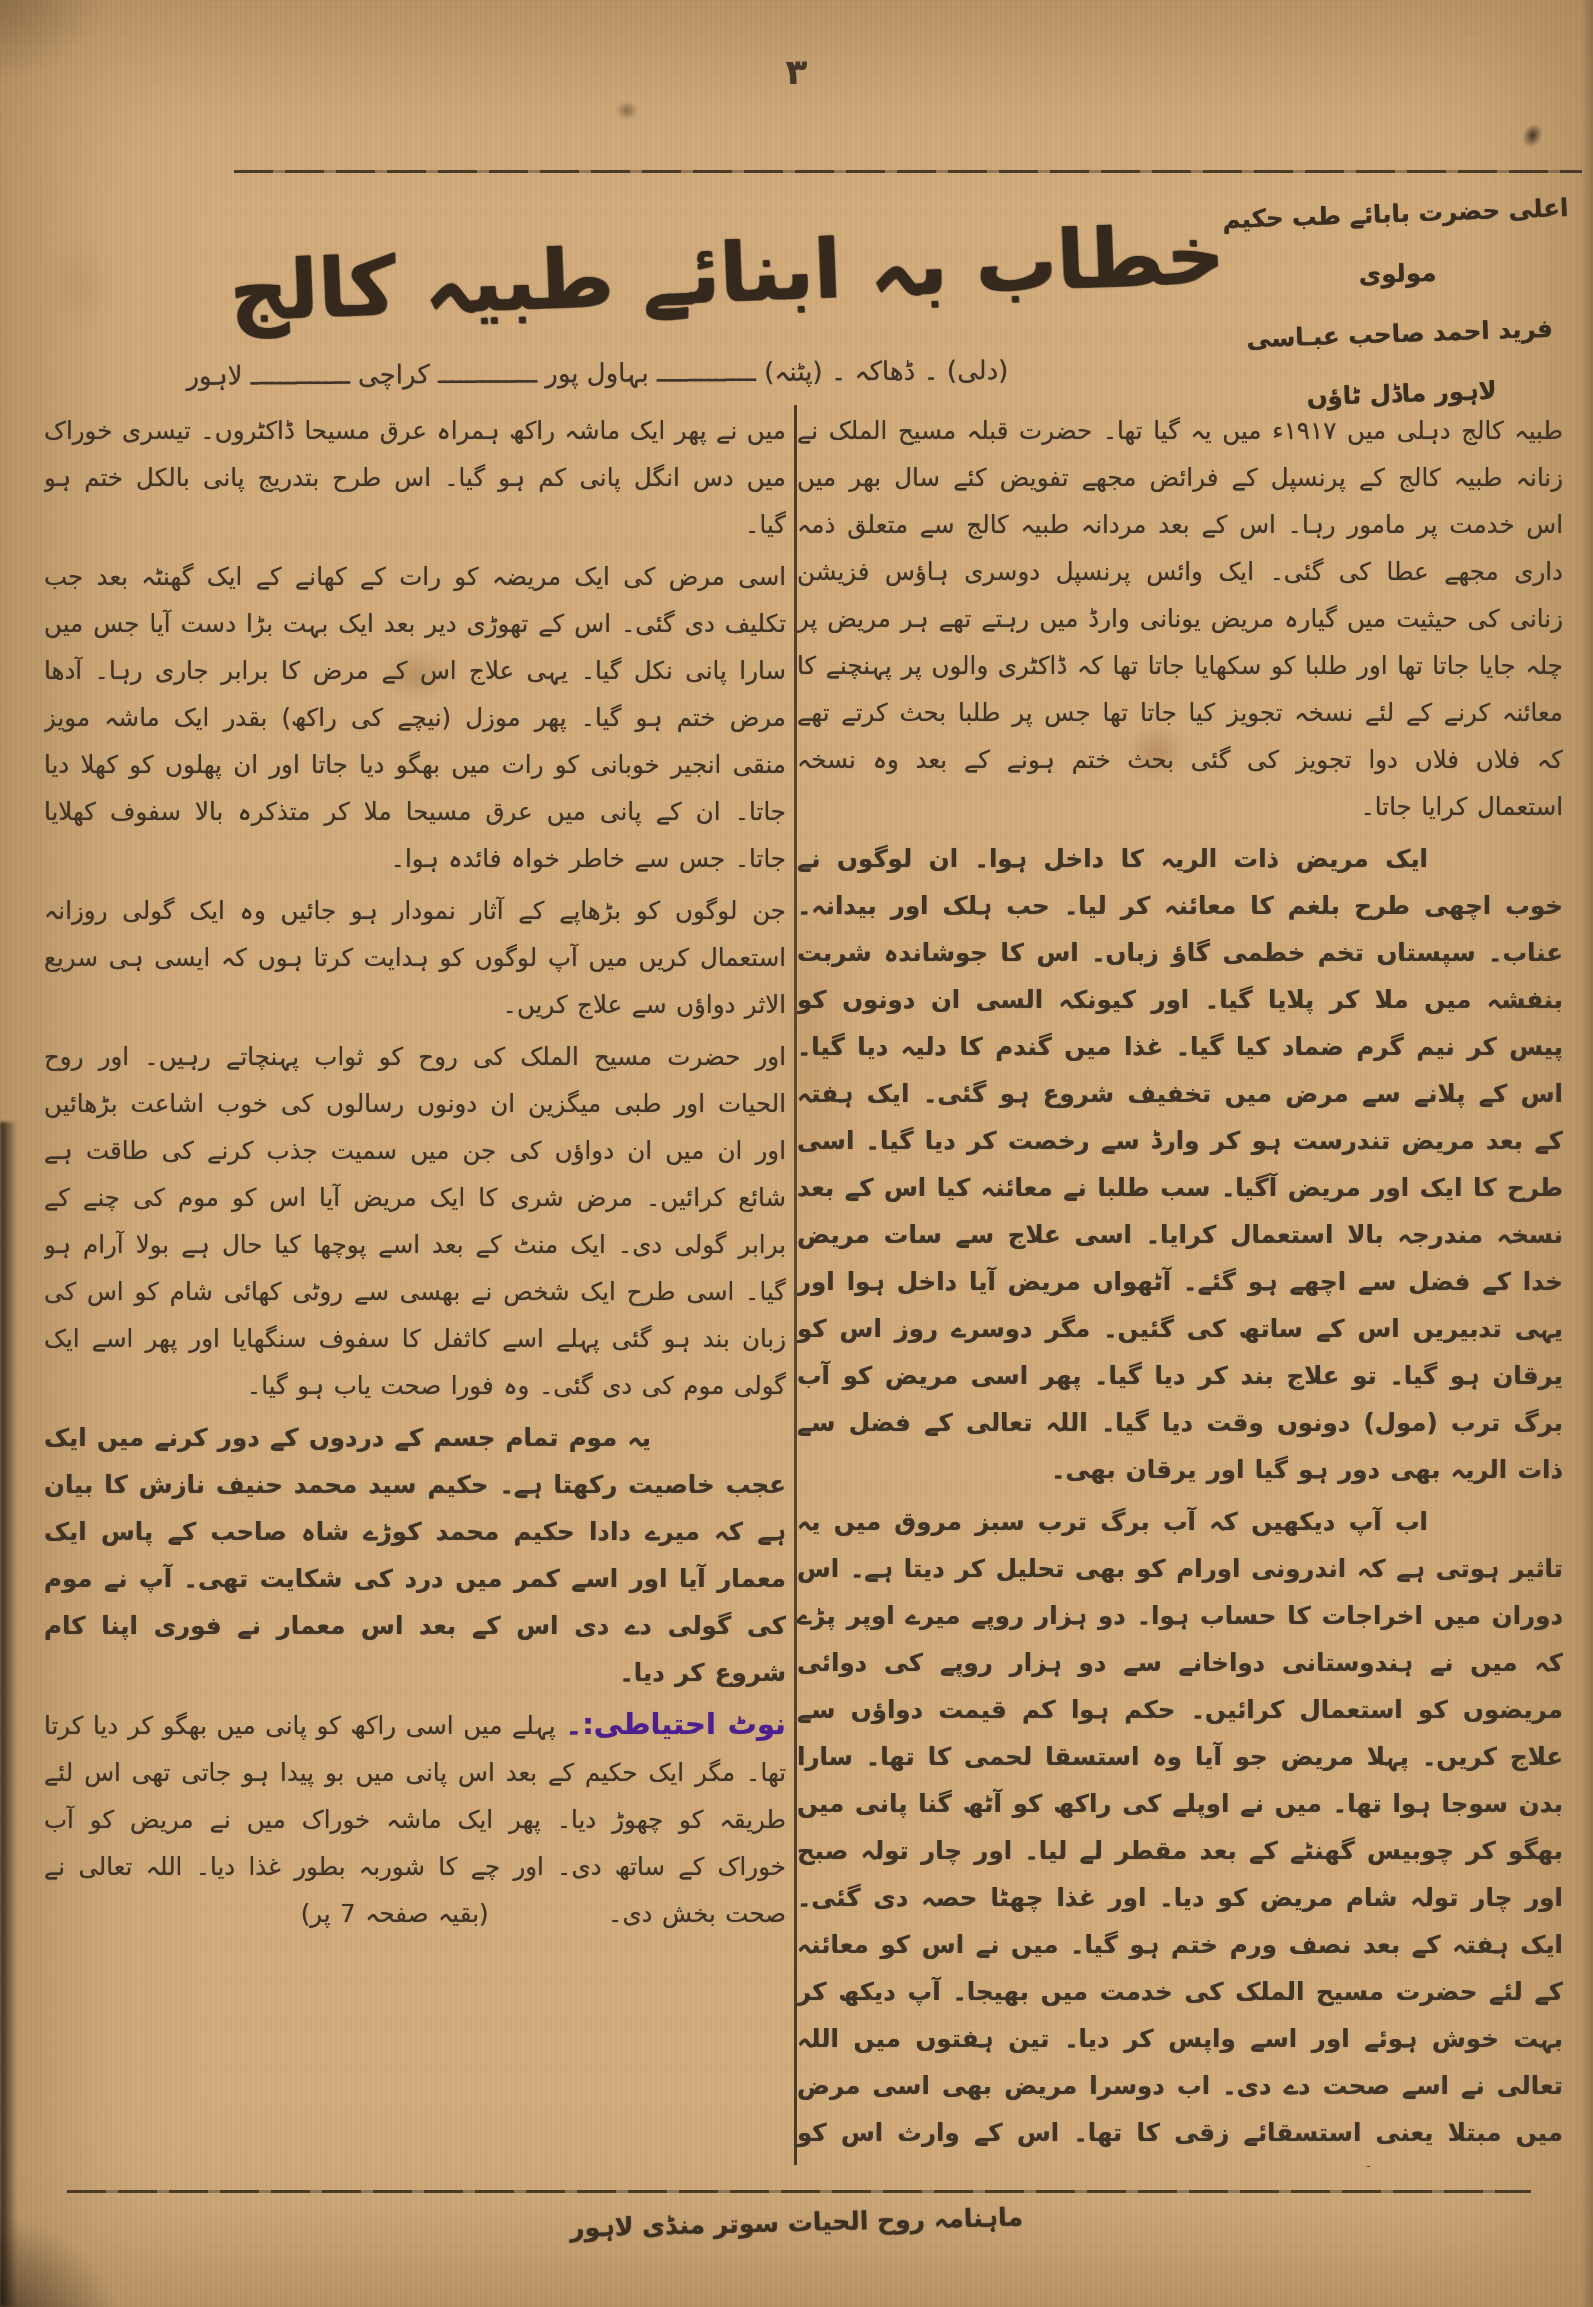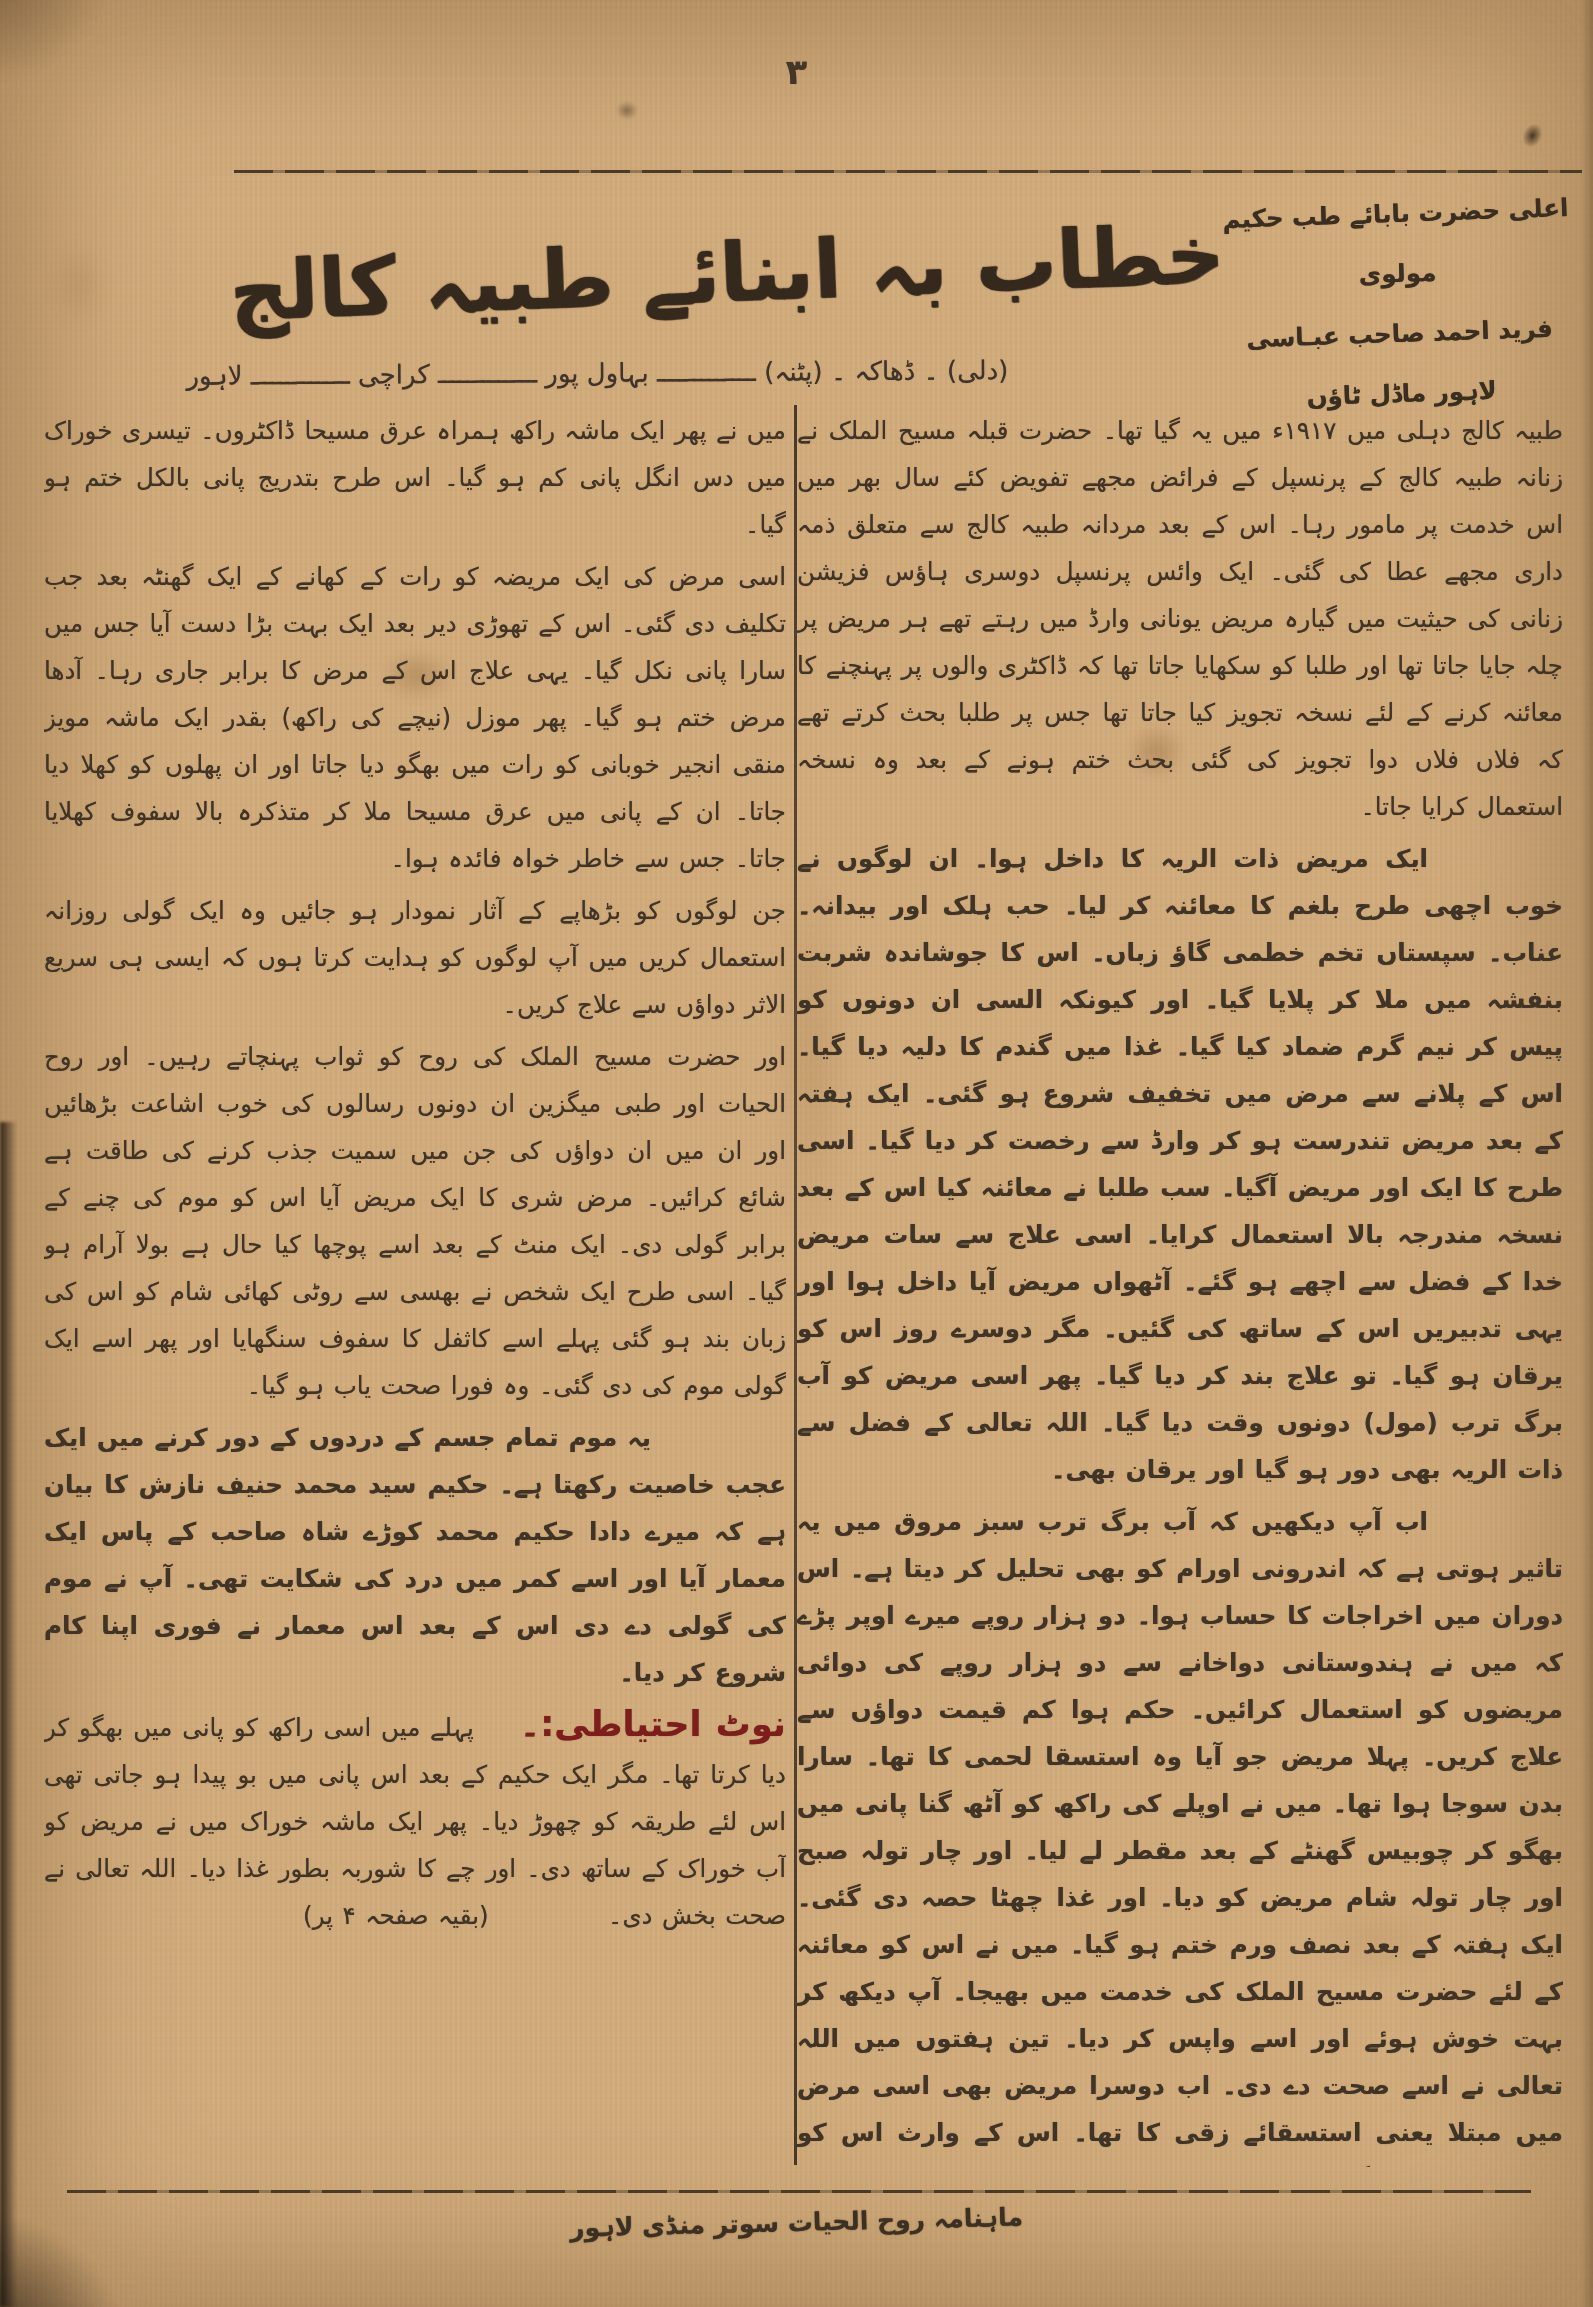--- a/index.html
+++ b/index.html
@@ -64,21 +64,21 @@
   .column.right-col{left:797px;width:766px;}
   .column.left-col{left:44px;width:742px;}
   .column p{
     margin:0 0 5px 0;
     font-size:24.5px;line-height:47px;color:#403427;
     text-align:justify;
     text-shadow:0 0 0.8px rgba(64,52,39,.75);
     word-spacing:1.7px;
   }
   .column p.indent{text-indent:135px;font-weight:bold;}
-  .note-label{font-size:35px;font-weight:bold;color:#7f1d1d;margin-left:36px;}
+  .note-label{font-size:29px;font-weight:bold;color:#4c1d95;}
   .continuation-note{margin-right:110px;white-space:nowrap;}
   .column-divider{
     position:absolute;left:794px;top:405px;width:2.5px;height:1760px;
     background:linear-gradient(180deg, rgba(58,45,30,.9) 0%, rgba(58,45,30,.75) 40%, rgba(58,45,30,.9) 100%);
   }
   .footer-rule{left:67px;top:2190px;width:1464px;height:3.4px;}
   .masthead-rule{left:234px;top:170px;width:1348px;height:2.5px;}
   .footer-text{
     position:absolute;top:2208px;left:0;right:0;text-align:center;
     direction:rtl;font-size:25px;font-weight:bold;color:#3c3023;
@@ -164,21 +164,21 @@
 
   <div class="column left-col">
     <p>میں نے پھر ایک ماشہ راکھ ہمراہ عرق مسیحا ڈاکٹروں۔ تیسری خوراک میں دس انگل پانی کم ہو گیا۔ اس طرح بتدریج پانی بالکل ختم ہو گیا۔</p>
     <p>اسی مرض کی ایک مریضہ کو رات کے کھانے کے ایک گھنٹہ بعد جب تکلیف دی گئی۔ اس کے تھوڑی دیر بعد ایک بہت بڑا دست آیا جس میں سارا پانی نکل گیا۔ یہی علاج اس کے مرض کا برابر جاری رہا۔ آدھا مرض ختم ہو گیا۔ پھر موزل (نیچے کی راکھ) بقدر ایک ماشہ مویز منقی انجیر خوبانی کو رات میں بھگو دیا جاتا اور ان پھلوں کو کھلا دیا جاتا۔ ان کے پانی میں عرق مسیحا ملا کر متذکرہ بالا سفوف کھلایا جاتا۔ جس سے خاطر خواہ فائدہ ہوا۔</p>
     <p>جن لوگوں کو بڑھاپے کے آثار نمودار ہو جائیں وہ ایک گولی روزانہ استعمال کریں میں آپ لوگوں کو ہدایت کرتا ہوں کہ ایسی ہی سریع الاثر دواؤں سے علاج کریں۔</p>
     <p>اور حضرت مسیح الملک کی روح کو ثواب پہنچاتے رہیں۔ اور روح الحیات اور طبی میگزین ان دونوں رسالوں کی خوب اشاعت بڑھائیں اور ان میں ان دواؤں کی جن میں سمیت جذب کرنے کی طاقت ہے شائع کرائیں۔ مرض شری کا ایک مریض آیا اس کو موم کی چنے کے برابر گولی دی۔ ایک منٹ کے بعد اسے پوچھا کیا حال ہے بولا آرام ہو گیا۔ اسی طرح ایک شخص نے بھسی سے روٹی کھائی شام کو اس کی زبان بند ہو گئی پہلے اسے کاثفل کا سفوف سنگھایا اور پھر اسے ایک گولی موم کی دی گئی۔ وہ فورا صحت یاب ہو گیا۔</p>
     <p class="indent">یہ موم تمام جسم کے دردوں کے دور کرنے میں ایک عجب خاصیت رکھتا ہے۔ حکیم سید محمد حنیف نازش کا بیان ہے کہ میرے دادا حکیم محمد کوڑے شاہ صاحب کے پاس ایک معمار آیا اور اسے کمر میں درد کی شکایت تھی۔ آپ نے موم کی گولی دے دی اس کے بعد اس معمار نے فوری اپنا کام شروع کر دیا۔</p>
     <p>
       <span class="note-label">نوٹ احتیاطی:۔</span>
       <span>پہلے میں اسی راکھ کو پانی میں بھگو کر دیا کرتا تھا۔ مگر ایک حکیم کے بعد اس پانی میں بو پیدا ہو جاتی تھی اس لئے طریقہ کو چھوڑ دیا۔ پھر ایک ماشہ خوراک میں نے مریض کو آب خوراک کے ساتھ دی۔ اور چے کا شوربہ بطور غذا دیا۔ اللہ تعالی نے صحت بخش دی۔</span>
-      <span class="continuation-note">(بقیہ صفحہ ۴ پر)</span>
+      <span class="continuation-note">(بقیہ صفحہ 7 پر)</span>
     </p>
   </div>
 
   <div class="rule broken footer-rule"></div>
   <div class="footer-text">ماہنامہ روح الحیات سوتر منڈی لاہور</div>
 
 </div>
 
 
 </body></html>

